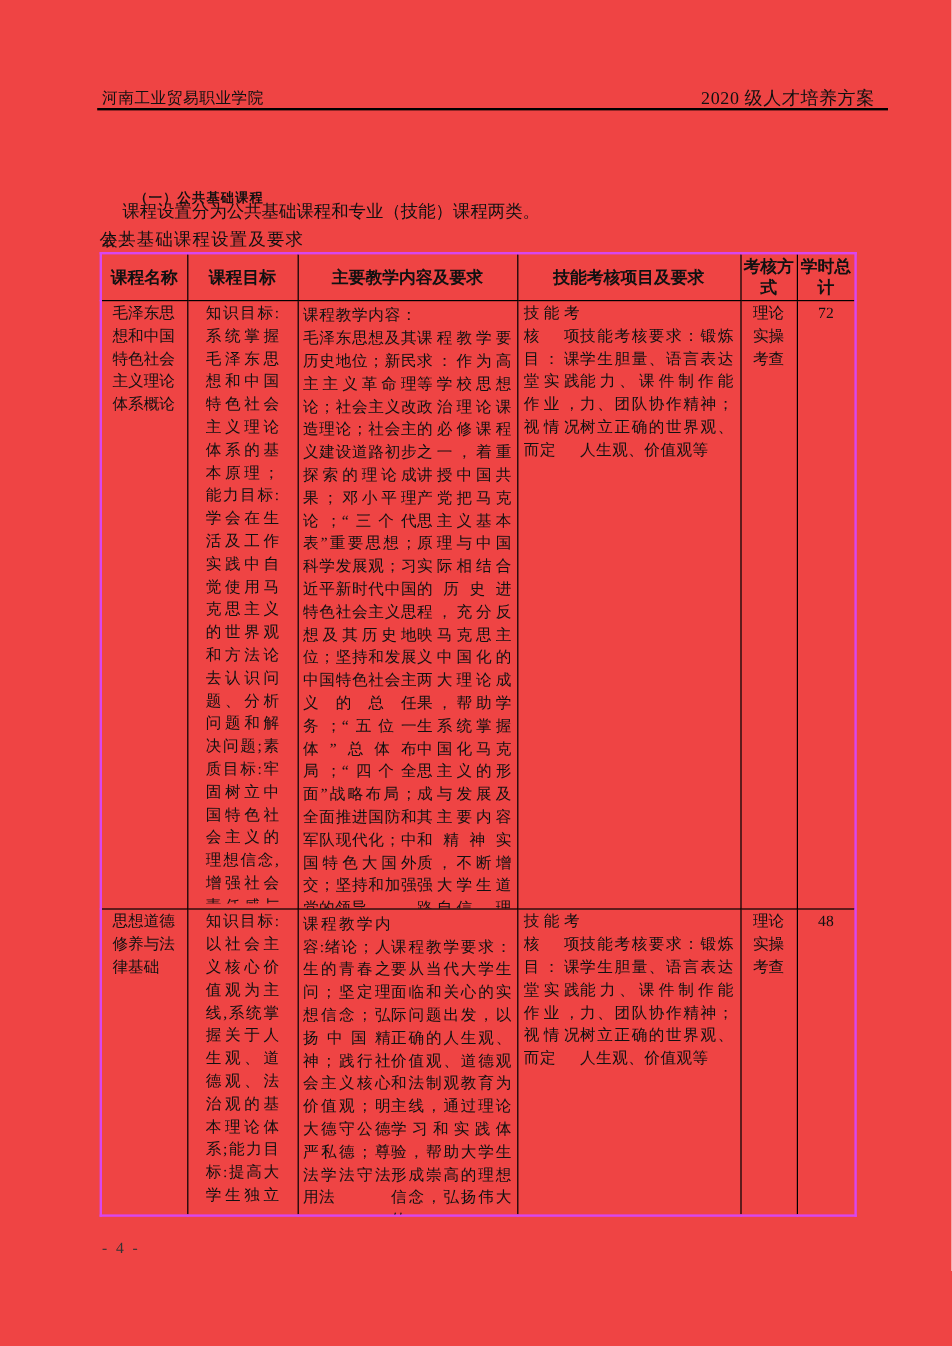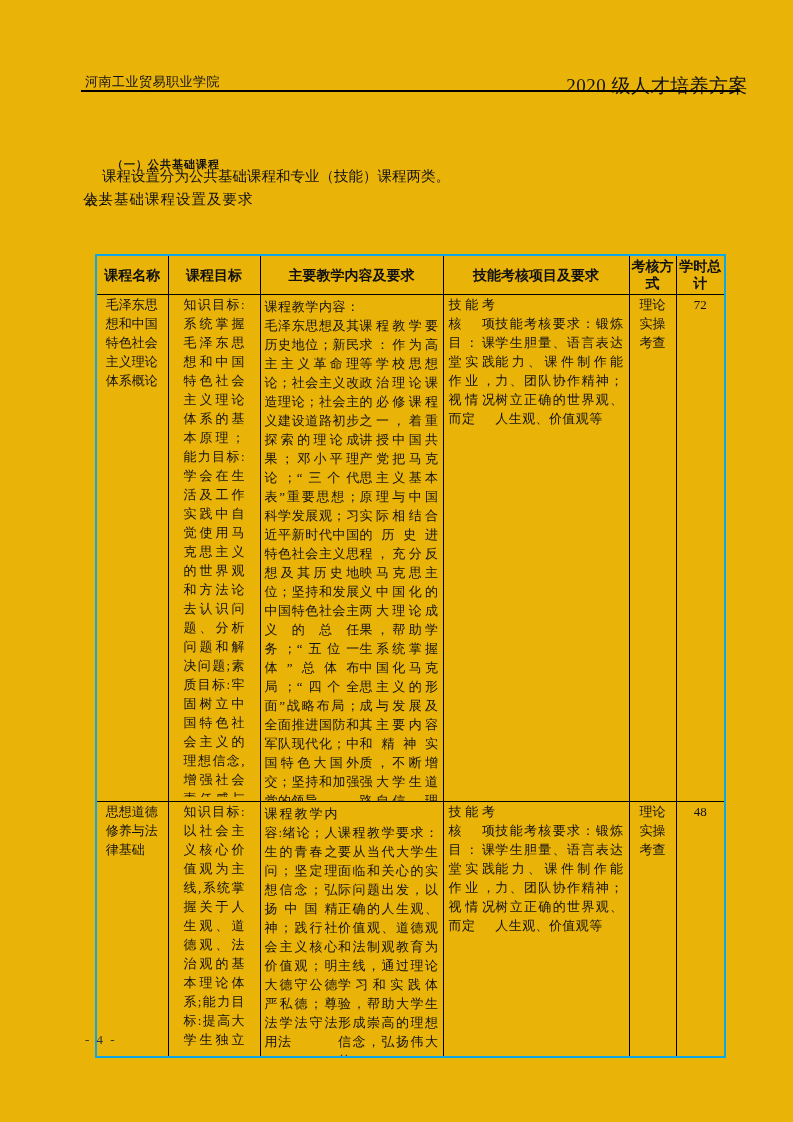--- a/index.html
+++ b/index.html
@@ -1,43 +1,42 @@
 <!DOCTYPE html>
 <html><head>
 <meta charset="utf-8">
 <style>
   html,body{margin:0;padding:0;background:#ffffff;}
   .page{
-    position:relative;width:793px;height:1122px;background:#eab308;
+    position:relative;width:793px;height:1122px;background:#ef4444;
     font-family:"Liberation Serif","DejaVu Serif",serif;color:#111;
     overflow:hidden;
   }
   .hdr-left{position:absolute;left:85px;top:73px;font-size:13px;letter-spacing:0.5px;}
-  .hdr-right{position:absolute;right:45px;top:73px;font-size:19px;letter-spacing:0.5px;}
+  .hdr-right{position:absolute;right:64px;top:73px;font-size:15px;letter-spacing:0.5px;}
   .hdr-rule{position:absolute;left:81px;top:90px;width:659px;height:2px;background:#000;}
   .h1{
     position:absolute;left:114px;top:108px;font-size:16px;font-weight:bold;
     letter-spacing:4px;font-family:"Liberation Sans","DejaVu Sans",sans-serif;
   }
   .intro{position:absolute;left:102px;top:135px;font-size:14.5px;margin-top:32px;}
   .h2{
     position:absolute;left:112px;top:157px;font-size:11px;font-weight:bold;
     letter-spacing:1px;font-family:"Liberation Sans","DejaVu Sans",sans-serif;
   }
   .tbl-label{position:absolute;left:85px;top:192px;font-size:13px;}
   .tbl-title{
     position:absolute;left:83px;top:190px;width:629px;text-align:left;
     font-size:14.5px;font-weight:normal;letter-spacing:1px;
     font-family:"Liberation Sans","DejaVu Sans",sans-serif;
   }
   table.course{
-    position:absolute;left:95px;top:210px;width:629px;
+    position:absolute;left:83px;top:210px;width:629px;
     border-collapse:collapse;table-layout:fixed;
-    border:2px solid #0ea5e9;
-    margin-top:44px;
+    border:2px solid #d946ef;
   }
   table.course th,table.course td{border:1px solid #000;padding:0;vertical-align:top;}
   table.course th{
     vertical-align:middle;text-align:center;font-weight:bold;font-size:14px;
     line-height:17px;height:38px;
     font-family:"Liberation Sans","DejaVu Sans",sans-serif;padding:0 2px;
   }
   .box{overflow:hidden;font-size:13px;line-height:19px;display:flex;flex-direction:row;}
   .r1 .box{height:502px;}
   .r2 .box{height:250px;}

